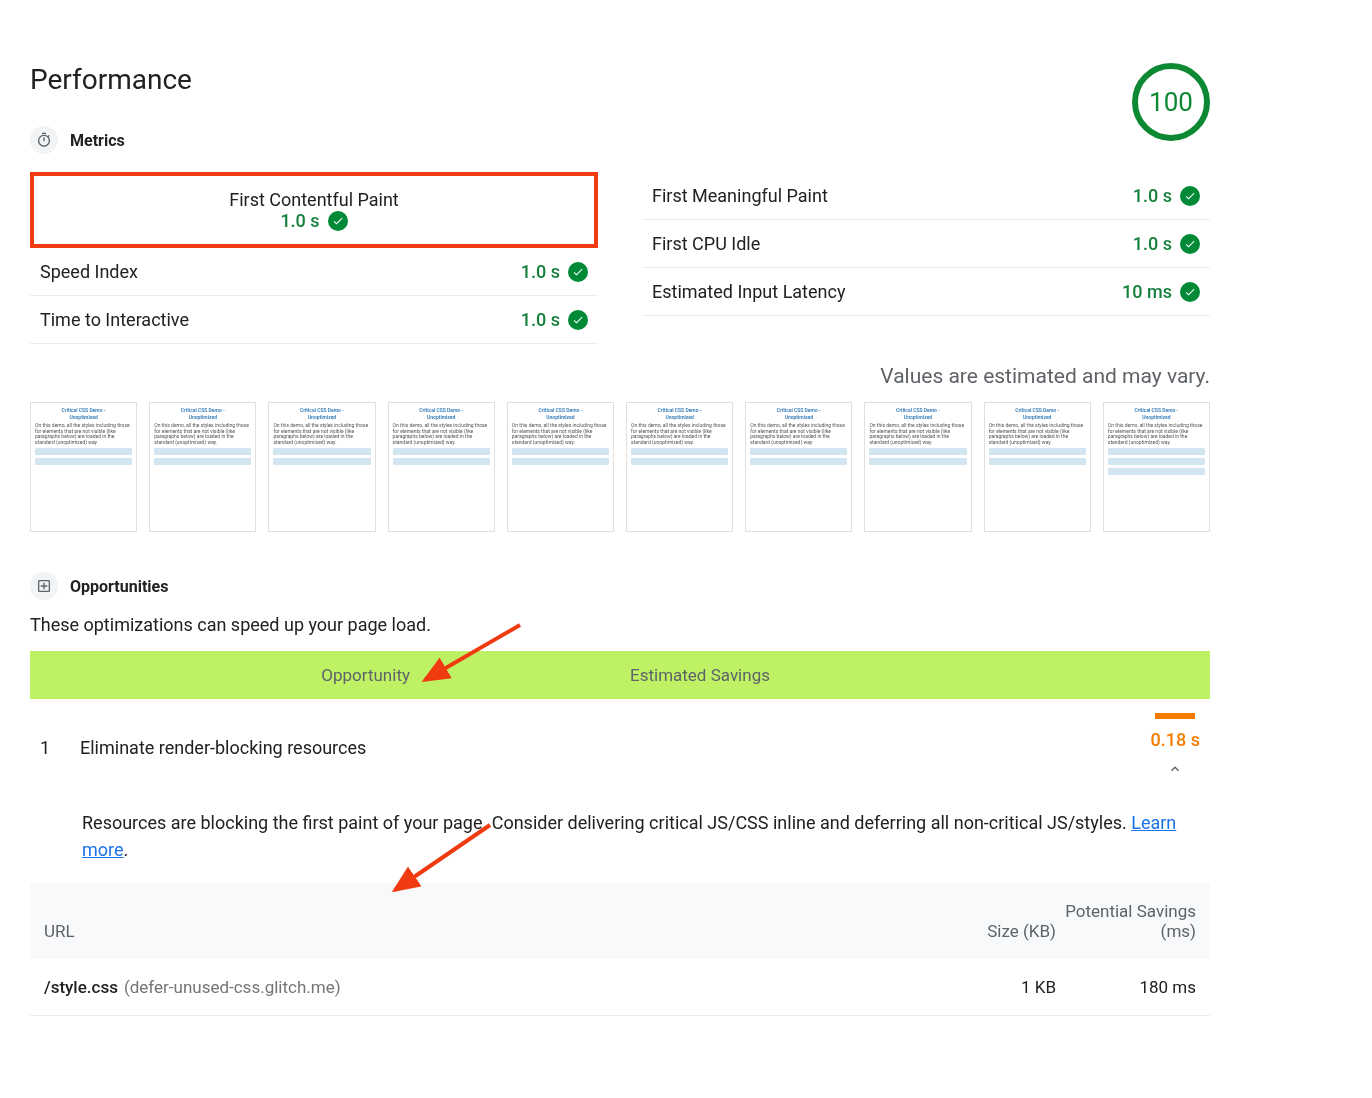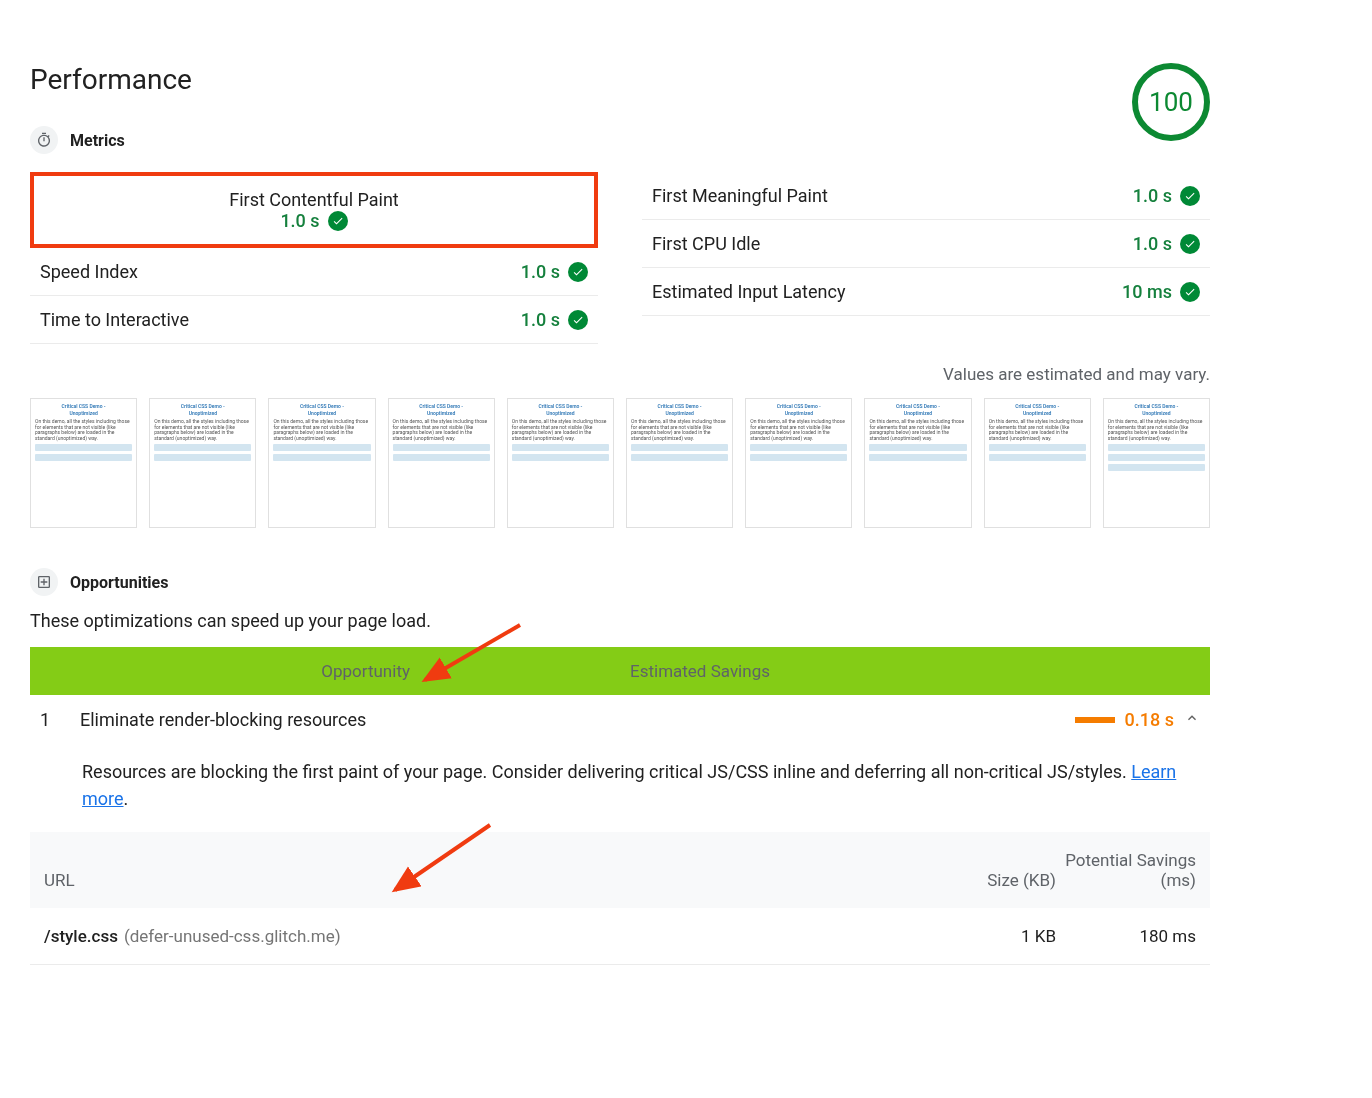--- a/index.html
+++ b/index.html
@@ -89,21 +89,21 @@
   border-radius: 50%;
   background: #008936;
   display: inline-flex;
   align-items: center;
   justify-content: center;
 }
 .check-icon svg { width: 12px; height: 12px; }
 .disclaimer {
   text-align: right;
   color: #5f6368;
-  font-size: 17px;
+  font-size: 21px;
   margin: 20px 0 14px;
 }
 .filmstrip {
   display: flex;
   gap: 12px;
   margin-bottom: 40px;
   overflow: hidden;
 }
 .film-frame {
   flex: 1;
@@ -117,41 +117,42 @@
 .ff-sub { color: #337ab7; text-align: center; font-weight: 600; margin-bottom: 3px; }
 .ff-para { color: #555; line-height: 1.1; margin-bottom: 3px; }
 .ff-bar { background: #d3e5f0; height: 7px; margin-bottom: 3px; border-radius: 1px; }
 .opportunities-desc {
   color: #212121;
   font-size: 18px;
   margin: 14px 0 16px;
 }
 .opp-table-header {
   display: flex;
-  background: #84cc16;
+  background: #bef264;
   padding: 14px 20px;
   color: #5f6368;
   font-size: 17px;
 }
 .opp-col-opp { flex: 0 0 380px; text-align: right; padding-right: 20px; }
 .opp-col-sav { flex: 1; text-align: left; padding-left: 200px; }
 .opp-row {
   display: flex;
   align-items: center;
   padding: 14px 10px;
   font-size: 18px;
   gap: 20px;
   position: relative;
 }
 .opp-num { width: 20px; color: #212121; }
 .opp-name { flex: 1; color: #212121; }
 .opp-bar-wrap {
   display: flex;
   align-items: center;
   gap: 10px;
+  flex-direction: column;
 }
 .opp-bar { width: 40px; height: 6px; background: #f57c00; }
 .opp-time { color: #f57c00; font-weight: 500; }
 .opp-chevron { color: #616161; width: 16px; }
 .opp-detail {
   padding: 14px 10px 20px 52px;
   font-size: 18px;
   color: #212121;
   line-height: 1.5;
 }

